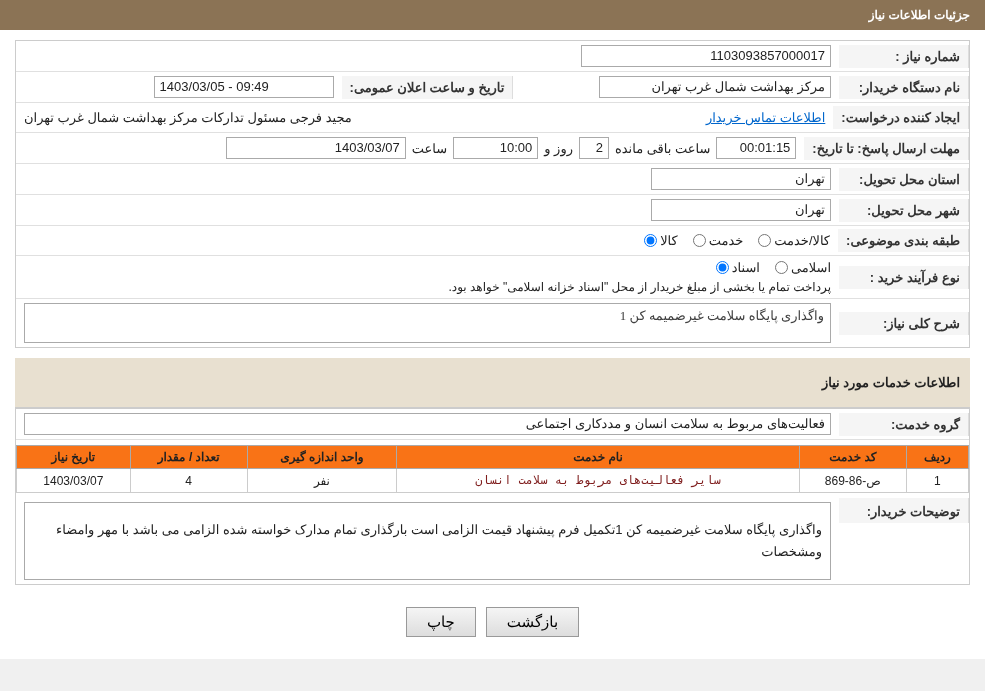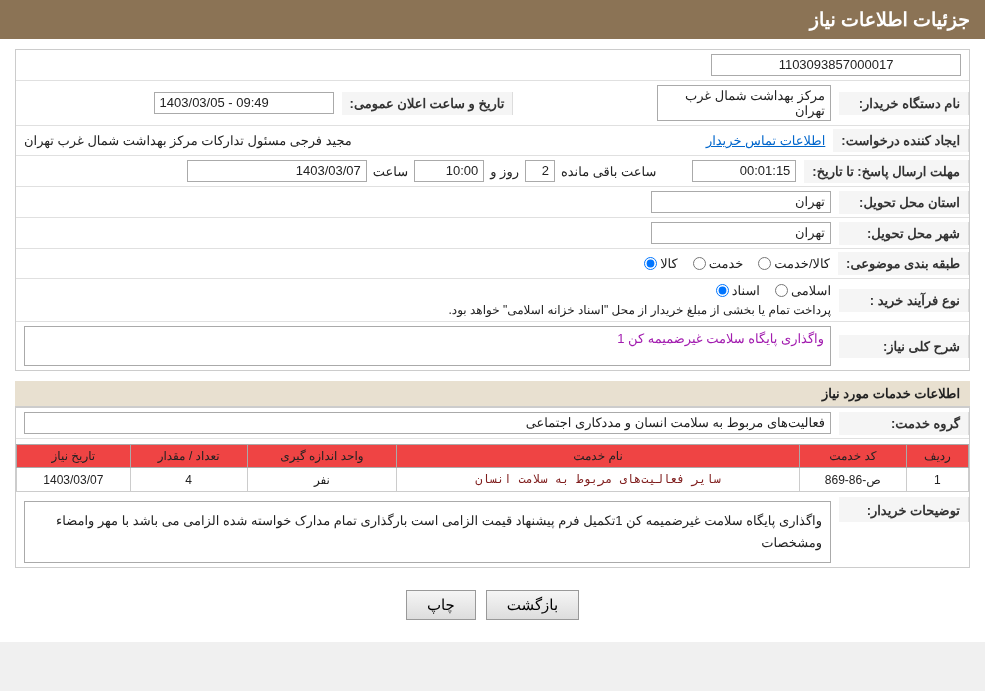--- a/index.html
+++ b/index.html
@@ -12,21 +12,21 @@
     }
     .page-wrapper {
       width: 985px;
       margin: 0 auto;
       background: #fff;
     }
     .header-bar {
       background: #8B7355;
       color: #fff;
       padding: 8px 15px;
-      font-size: 19px;
+      font-size: 12px;
       font-weight: bold;
     }
     .content {
       padding: 10px 15px;
     }
     .form-section {
       border: 1px solid #ccc;
       margin-bottom: 10px;
       background: #fff;
     }
@@ -59,26 +59,25 @@
       min-height: 22px;
       display: inline-block;
     }
     .input-wide {
       width: 250px;
     }
     .input-medium {
       width: 180px;
     }
     .input-small {
-      width: 104px;
-      margin-left: 30px;
+      width: 80px;
     }
     .section-title {
       background: #e8e0d0;
-      padding: 5px 10px;
+      padding: 17px 10px;
       font-weight: bold;
       font-size: 13px;
       text-align: right;
       border-bottom: 1px solid #ccc;
     }
     .link-blue {
       color: #0066cc;
       text-decoration: underline;
     }
     .row-inline {
@@ -100,34 +99,34 @@
     }
     .table-section {
       margin: 5px 0;
     }
     table {
       width: 100%;
       border-collapse: collapse;
       font-size: 12px;
     }
     table th {
-      background: #ef4444;
+      background: #f97316;
       border: 1px solid #aaa;
       padding: 4px 6px;
       text-align: center;
-      font-weight: normal;
+      font-weight: bold;
     }
     table td {
       border: 1px solid #ccc;
       padding: 4px 6px;
       text-align: center;
     }
     .description-box {
       border: 1px solid #aaa;
-      padding: 8px 8px;
+      padding: 16px 8px;
       min-height: 60px;
       background: #fff;
       text-align: right;
       line-height: 1.7;
     }
     .button-row {
       display: flex;
       justify-content: center;
       gap: 10px;
       padding: 12px 0;
@@ -157,29 +156,30 @@
 <div class="page-wrapper">
 
   <div class="header-bar">
     <span>جزئیات اطلاعات نیاز</span>
   </div>
 
   <div class="content">
     <div class="form-section">
 
       <div class="row">
-        <div class="value-cell">
-          <span class="input-box input-wide" style="direction:ltr; text-align:center;">1103093857000017</span>
+        <div class="label-cell">شماره نیاز :</div>
+        <div class="value-cell">
+          <span class="input-box input-wide" style="direction:ltr; text-align:right;">1103093857000017</span>
         </div>
       </div>
 
       <div class="row">
         <div class="label-cell">نام دستگاه خریدار:</div>
         <div class="value-cell">
-          <span class="input-box" style="width:174px;">مرکز بهداشت شمال غرب تهران</span>
+          <span class="input-box" style="width:232px;">مرکز بهداشت شمال غرب تهران</span>
         </div>
         <div class="label-cell" style="min-width:160px;">تاریخ و ساعت اعلان عمومی:</div>
         <div class="value-cell">
           <span class="input-box input-medium" style="direction:ltr; text-align:left;">1403/03/05 - 09:49</span>
         </div>
       </div>
 
       <div class="row">
         <div class="label-cell">ایجاد کننده درخواست:</div>
         <div class="value-cell" style="display:flex; justify-content:space-between; align-items:center;">
@@ -189,21 +189,21 @@
       </div>
 
       <div class="row">
         <div class="label-cell">مهلت ارسال پاسخ: تا تاریخ:</div>
         <div class="value-cell">
           <span class="row-inline" style="display:flex; align-items:center; gap:6px; direction:rtl;">
             <span class="input-box input-small" style="direction:ltr;">00:01:15</span>
             <span>ساعت باقی مانده</span>
             <span class="input-box" style="width:30px;">2</span>
             <span>روز و</span>
-            <span class="input-box" style="width:70px;">10:00</span>
+            <span class="input-box" style="width:85px;">10:00</span>
             <span>ساعت</span>
             <span class="input-box input-medium" style="direction:ltr;">1403/03/07</span>
           </span>
         </div>
       </div>
 
       <div class="row">
         <div class="label-cell">استان محل تحویل:</div>
         <div class="value-cell">
           <span class="input-box input-medium">تهران</span>
@@ -255,21 +255,21 @@
               <span class="note-text">پرداخت تمام یا بخشی از مبلغ خریدار از محل "اسناد خزانه اسلامی" خواهد بود.</span>
             </div>
           </div>
         </div>
       </div>
 
       <div class="row">
         <div class="label-cell">شرح کلی نیاز:</div>
         <div class="value-cell">
           <div class="inner-text-box" style="width:100%; min-height:40px;">
-            <span style="color:#a21caf;">واگذاری پایگاه سلامت غیرضمیمه کن 1</span>
+            <span style="color:#404040;font-family:Liberation Serif, serif;">واگذاری پایگاه سلامت غیرضمیمه کن 1</span>
           </div>
         </div>
       </div>
 
     </div>
 
     <div class="section-title">اطلاعات خدمات مورد نیاز</div>
 
     <div class="form-section">
 

